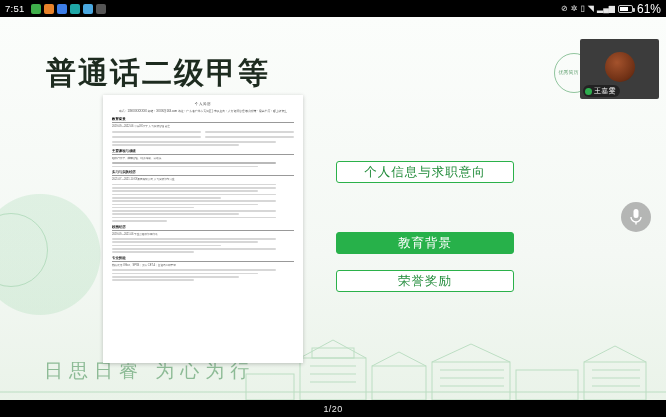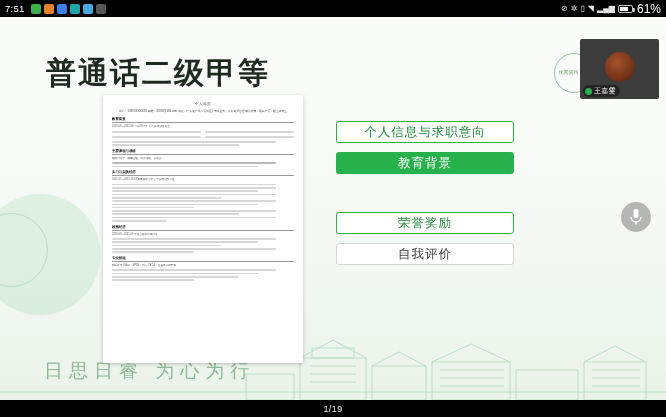--- a/index.html
+++ b/index.html
@@ -139,37 +139,38 @@
   }
   .menu-btn {
     height: 22px;
     margin-bottom: 9px;
     border-radius: 3px;
     display: flex; align-items: center; justify-content: center;
     font-size: 12.5px;
     letter-spacing: 1px;
     cursor: pointer;
     user-select: none;
+    margin-top: 40px;
   }
   .menu-btn.outline {
     background: #ffffff;
     border: 1px solid #2bb14a;
     color: #1f8a38;
   }
   .menu-btn.filled {
     background: #27b14a;
     border: 1px solid #27b14a;
     color: #ffffff;
   }
   .menu-btn.gray-outline {
     background: #ffffff;
     border: 1px solid #d6d6d6;
     color: #3a3a3a;
   }
-  .menu-btn.gap-top { margin-top: 29px; }
+  .menu-btn.gap-top { margin-top: 7px; }
 
   
   #video-tile {
     position: absolute; right: 7px; top: 22px;
     width: 79px; height: 60px;
     background: #3c3c3c;
     border-radius: 2px;
     overflow: hidden;
   }
   #video-tile .face {
@@ -338,23 +339,20 @@
     <div id="menu-list">
       <div class="menu-btn outline">
         <span>个人信息与求职意向</span>
       </div>
       <div class="menu-btn filled">
         <span>教育背景</span>
       </div>
       <div class="menu-btn outline gap-top">
         <span>荣誉奖励</span>
       </div>
-      <div class="menu-btn gray-outline">
-        <span>自我评价</span>
-      </div>
     </div>
 
     <div id="seal-stamp">优秀简历 示范</div>
 
     <div id="video-tile">
       <div class="face"></div>
       <div class="name-chip">
         <i class="mic-dot"></i>
         <span>王嘉雯</span>
       </div>
@@ -363,16 +361,16 @@
     <div id="mic-fab">
       <svg width="14" height="18" viewBox="0 0 14 18">
         <rect x="4.5" y="1" width="5" height="9" rx="2.5" fill="#ffffff"></rect>
         <path d="M2 9 a5 5 0 0 0 10 0" stroke="#ffffff" stroke-width="1.4" fill="none"></path>
         <line x1="7" y1="14" x2="7" y2="16.5" stroke="#ffffff" stroke-width="1.4"></line>
       </svg>
     </div>
   </div>
 
   <div id="bottombar">
-    <span id="page-indicator">1/19</span>
+    <span id="page-indicator">1/20</span>
   </div>
 
 </div>
 
 </body></html>

